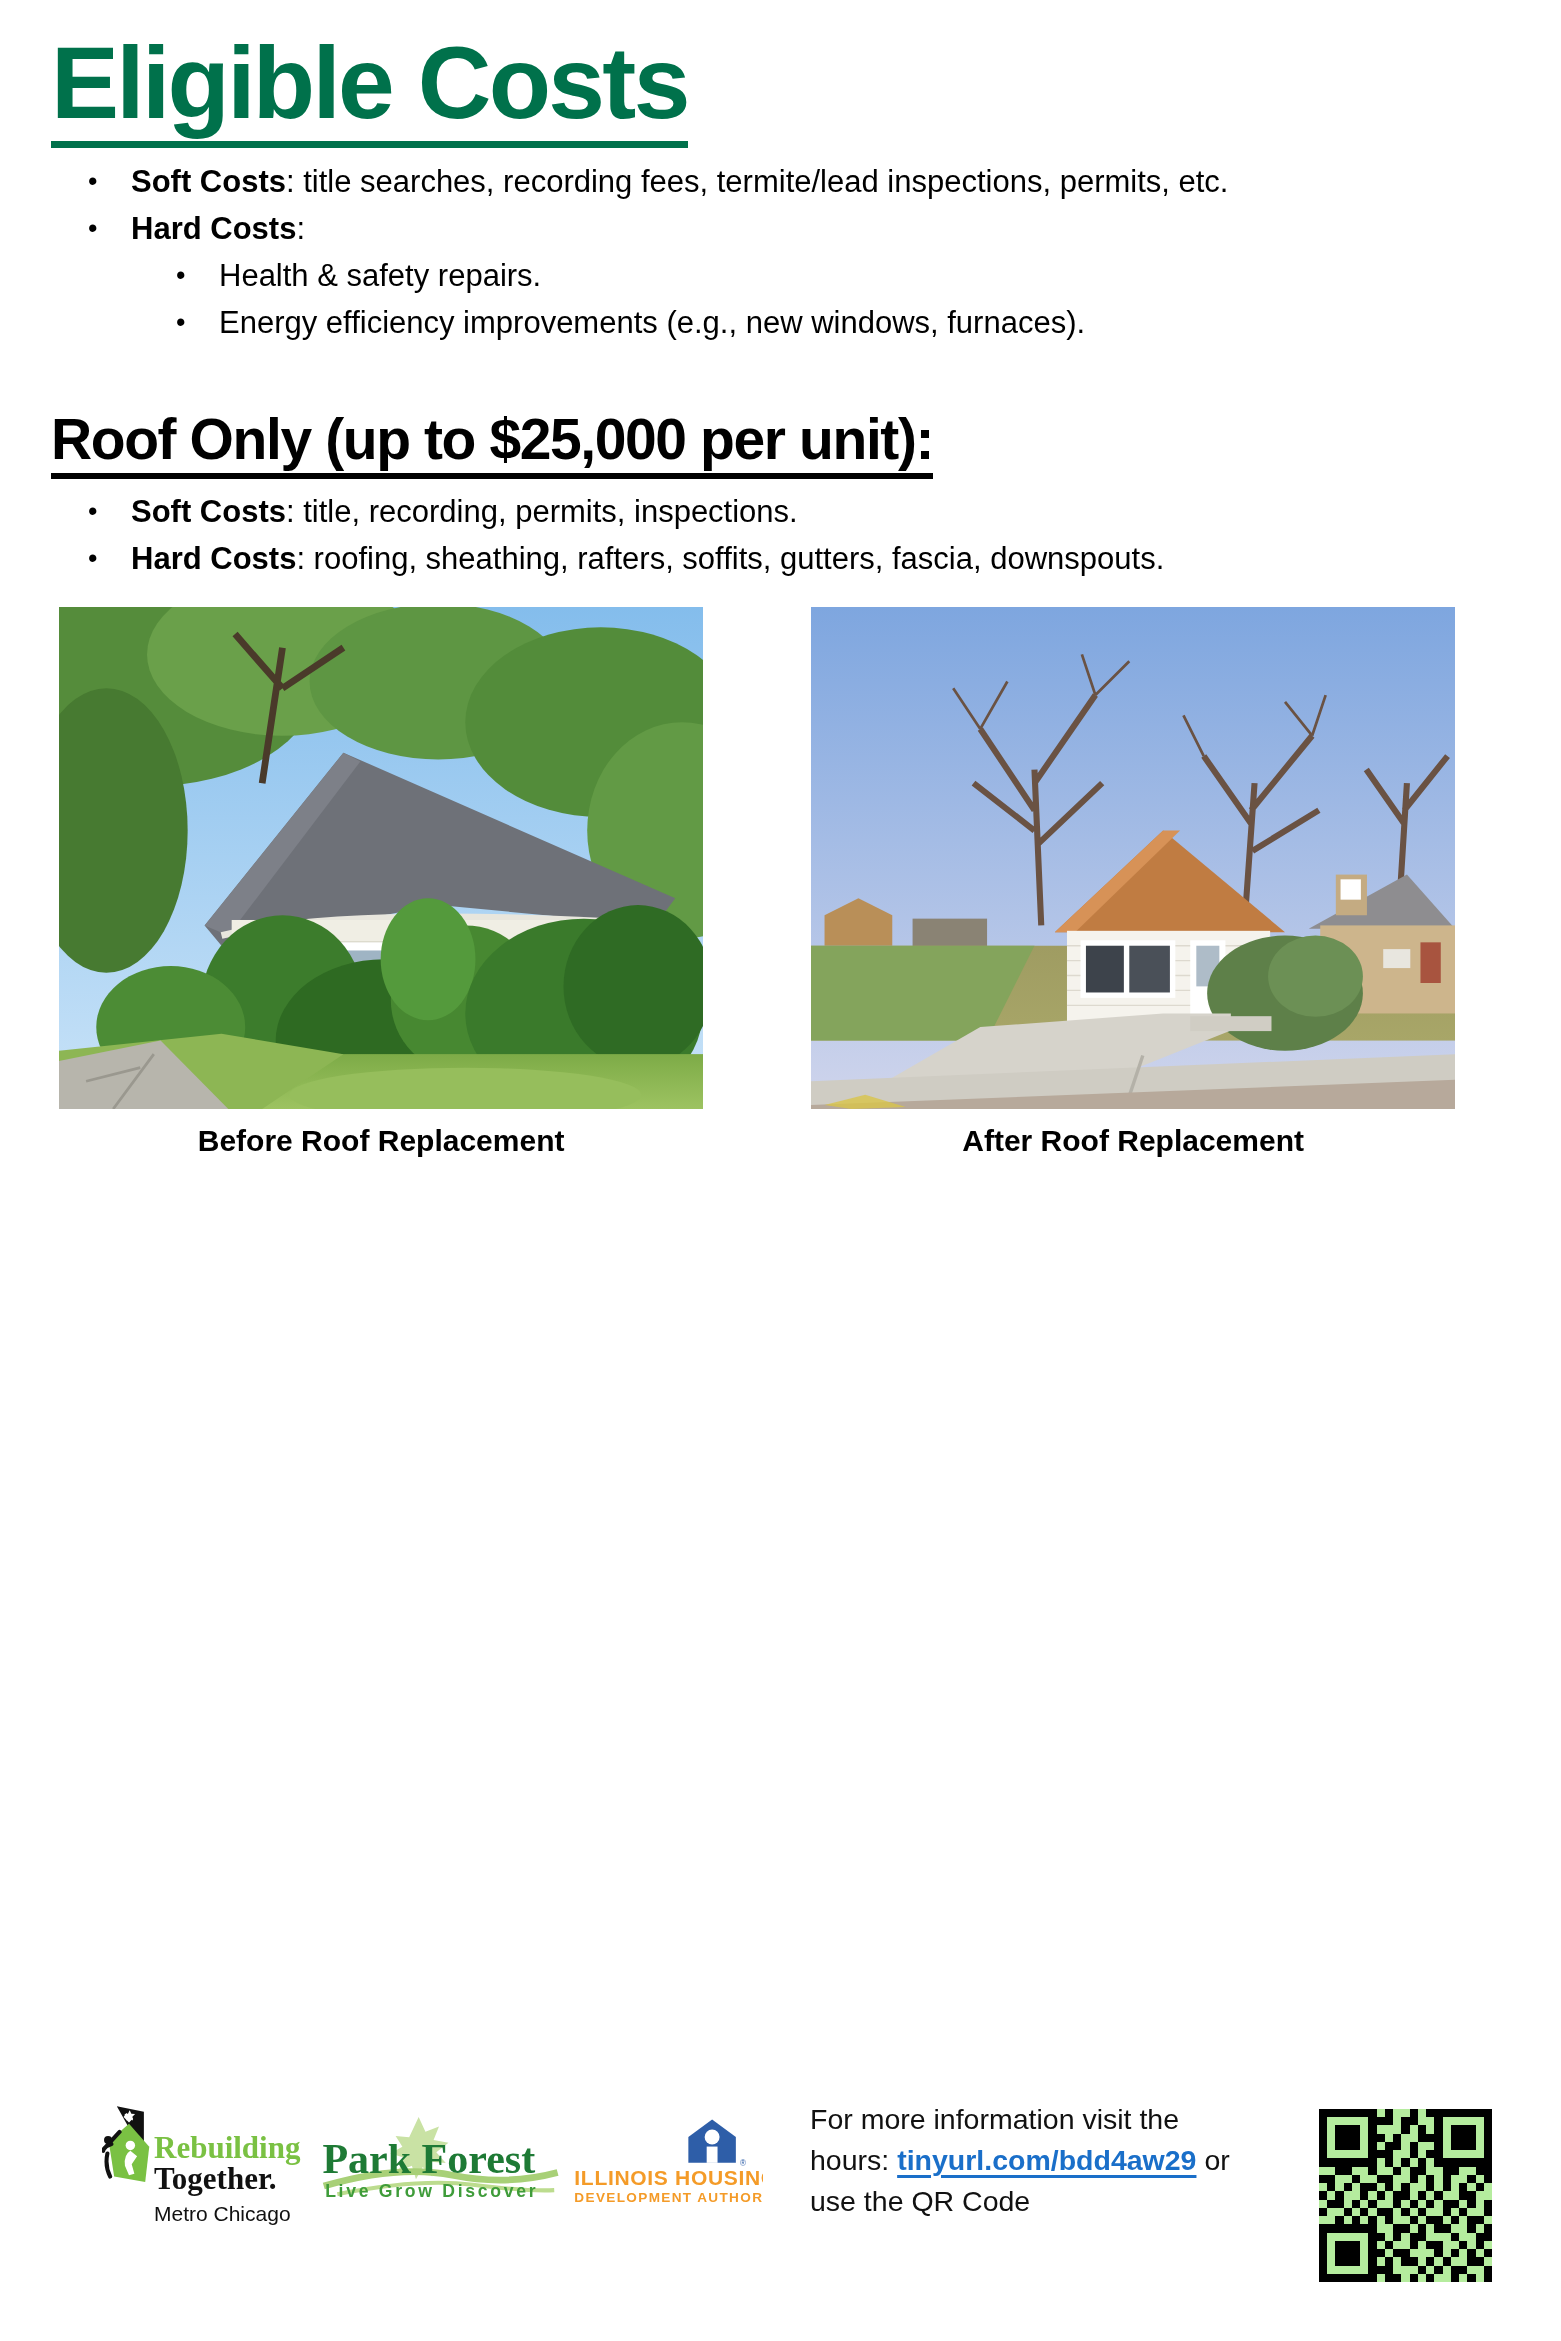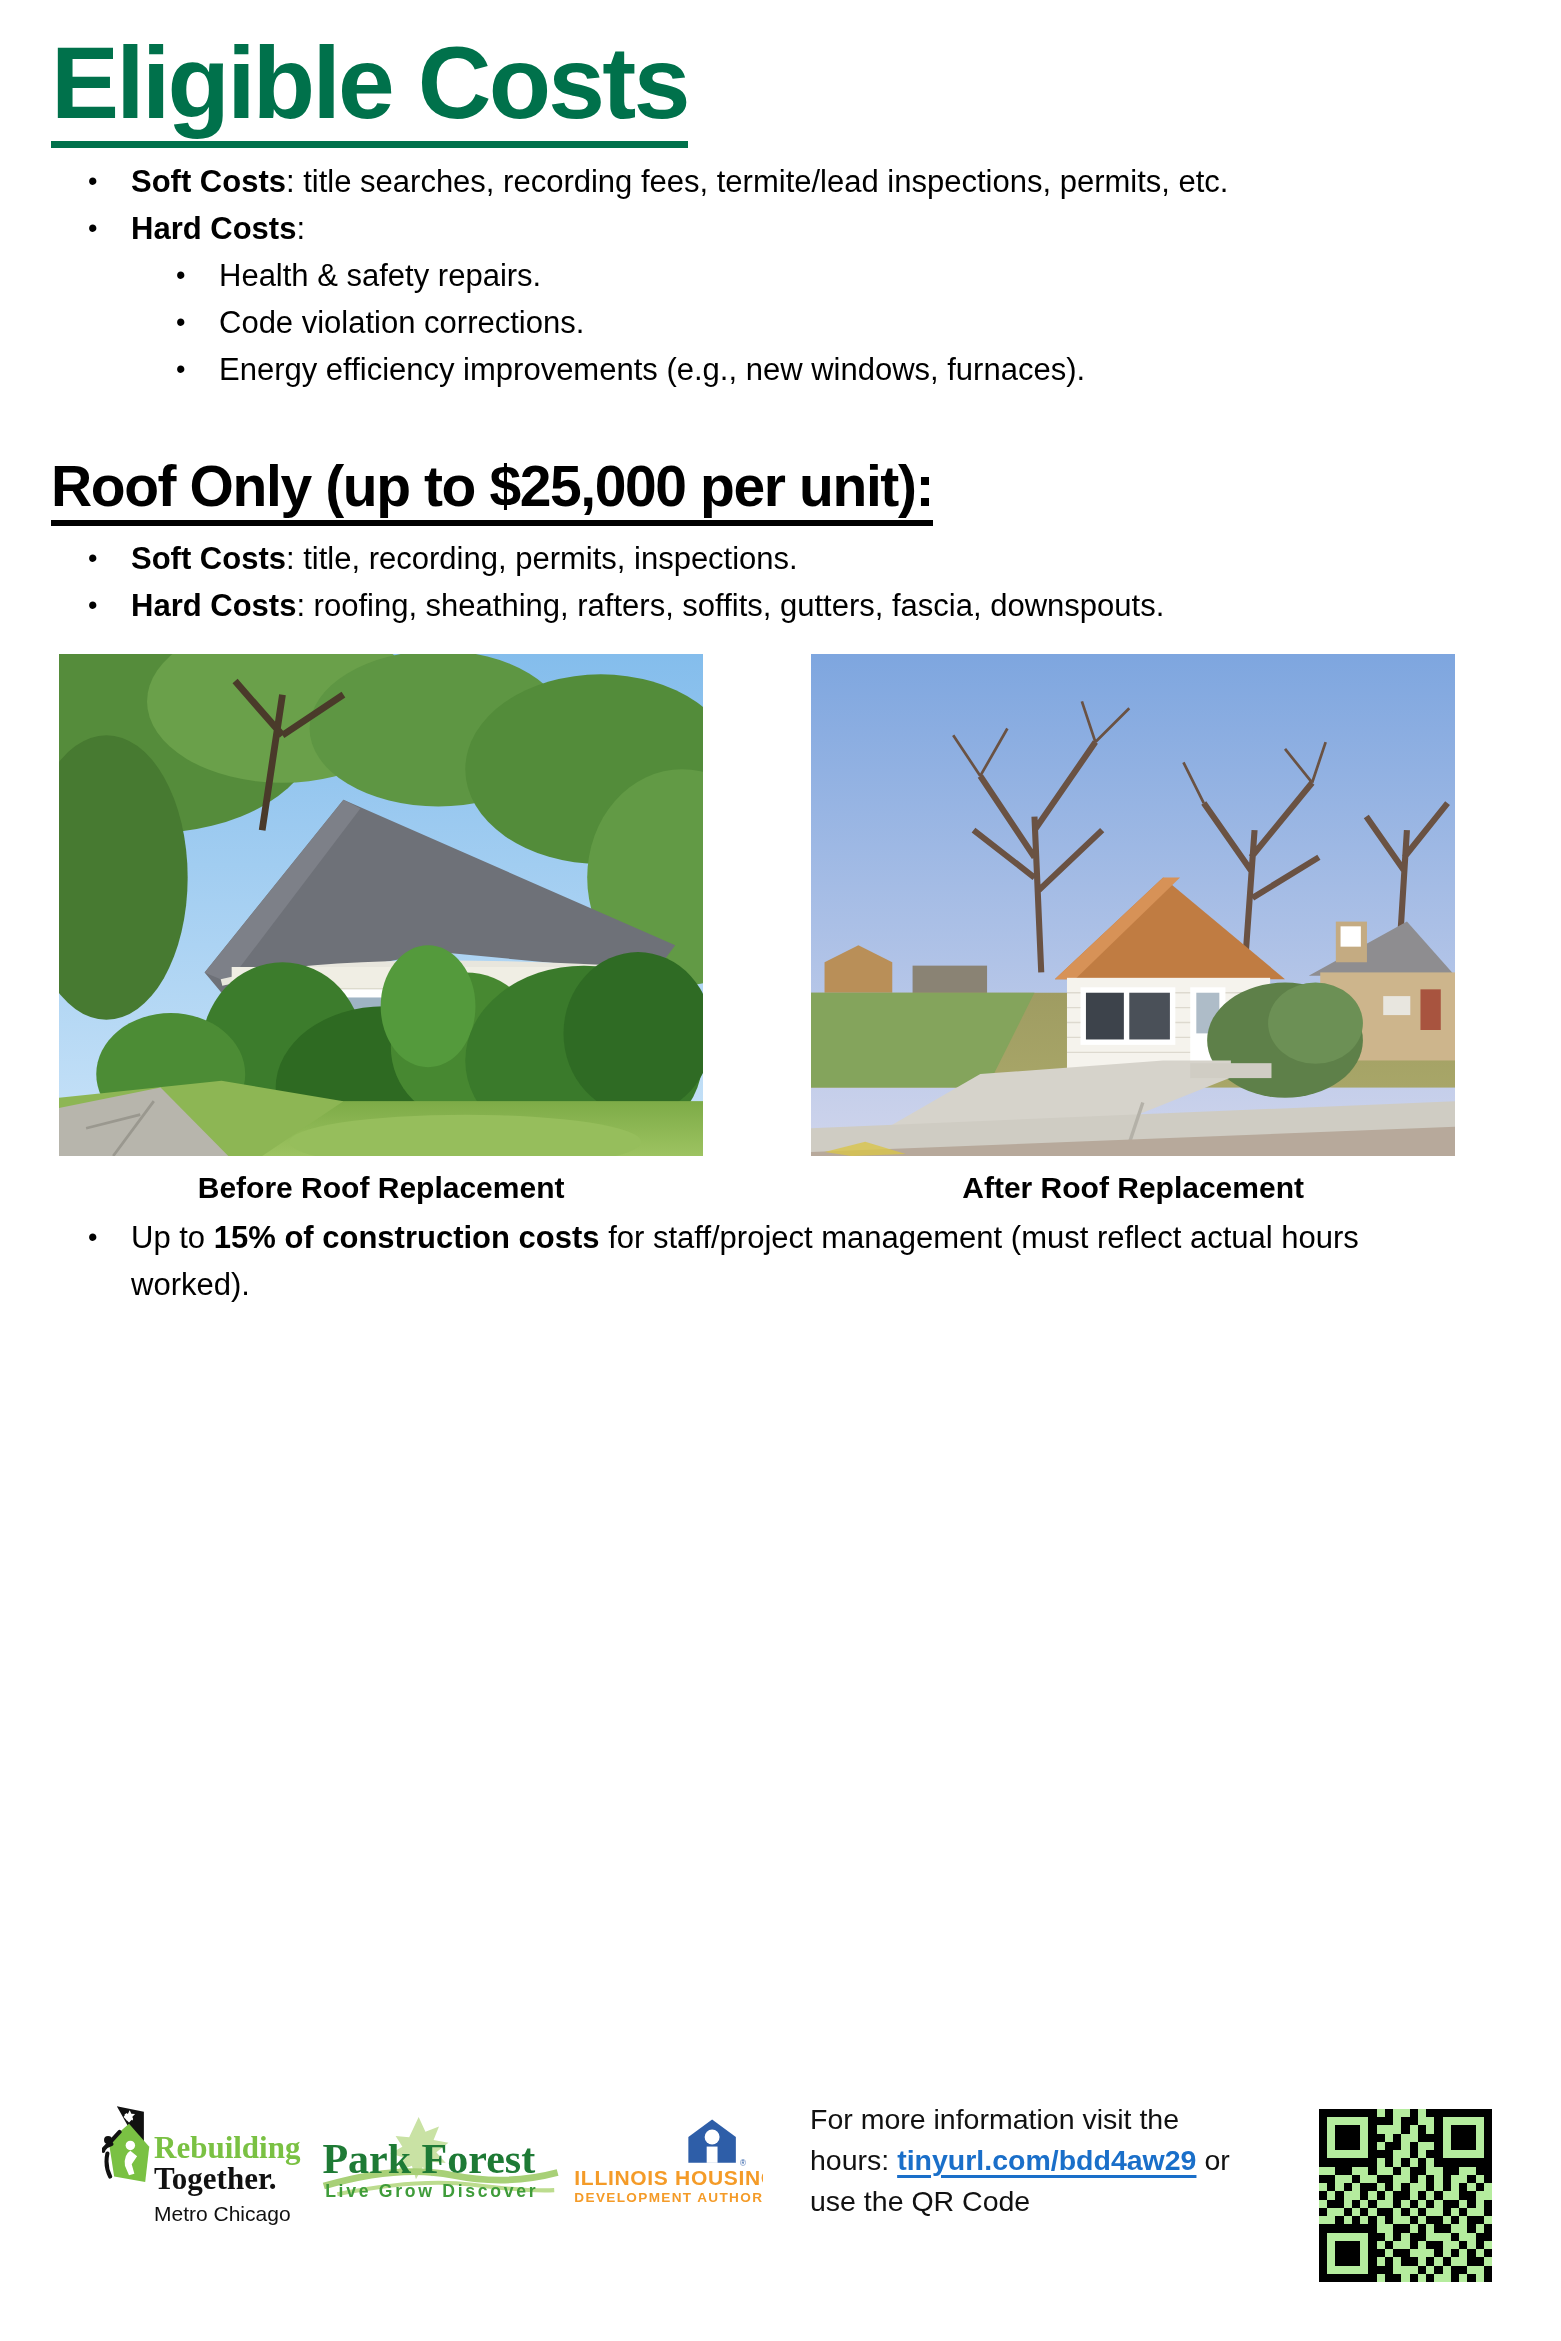--- a/index.html
+++ b/index.html
@@ -82,21 +82,20 @@
 
 <div class="content">
 
   <h1 class="page-title" style="color:#00714b; border-color:#00714b;">Eligible Costs</h1>
 
   
   <ul class="bullets">
     <li><b>Soft Costs</b><span>: title searches, recording fees, termite/lead inspections, permits, etc.</span></li>
     <li><b>Hard Costs</b><span>:</span></li>
     <li class="sub">Health &amp; safety repairs.</li>
-    <li class="sub">Code violation corrections.</li>
     <li class="sub">Energy efficiency improvements (e.g., new windows, furnaces).</li>
   </ul>
 
   
   <div>
     <h2 class="sec-heading gap-roof">Roof Only (up to $25,000 per unit):</h2>
   </div>
   <ul class="bullets">
     <li><b>Soft Costs</b><span>: title, recording, permits, inspections.</span></li>
     <li><b>Hard Costs</b><span>: roofing, sheathing, rafters, soffits, gutters, fascia, downspouts.</span></li>
@@ -229,23 +228,20 @@
         <polygon points="20,735 80,720 140,738 60,741" fill="#d8c44a" opacity="0.8"></polygon>
       </svg>
     </div>
   </div>
   <div class="caption-row">
     <div class="caption">Before Roof Replacement</div>
     <div class="caption">After Roof Replacement</div>
   </div>
 
   
-  <ul class="bullets">
-    <li class="pd-bullet"><span>Up to </span><b>15% of construction costs</b><span> for staff/project management (must reflect actual hours worked).</span></li>
-  </ul>
 
 </div>
 
 <div class="footer">
 
   <div class="rt-logo">
     <svg class="rt-graphic" width="54" height="85" viewBox="0 0 80 125">
       <polygon points="22,0 62,8 62,58 40,32" fill="#111111"></polygon>
       <polygon points="36,10 46,18 40,24 32,16" fill="#ffffff"></polygon>
       <path d="M41 6 l2.5 5 5.5 .5 -4 4 1 5.5 -5-2.7 -5 2.7 1-5.5 -4-4 5.5-.5z" fill="#ffffff"></path>

